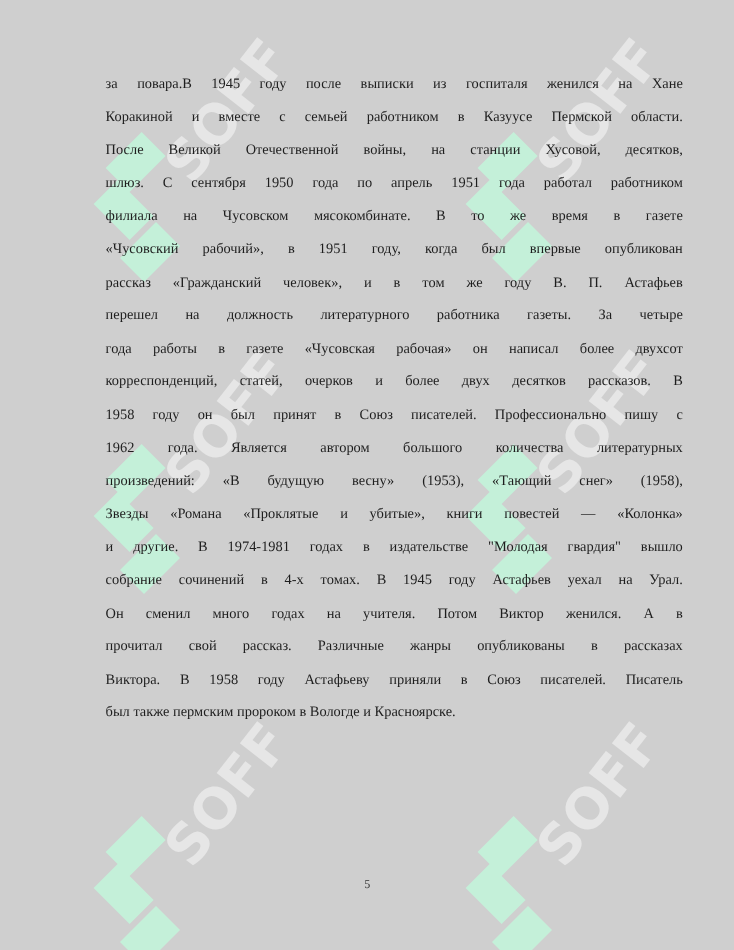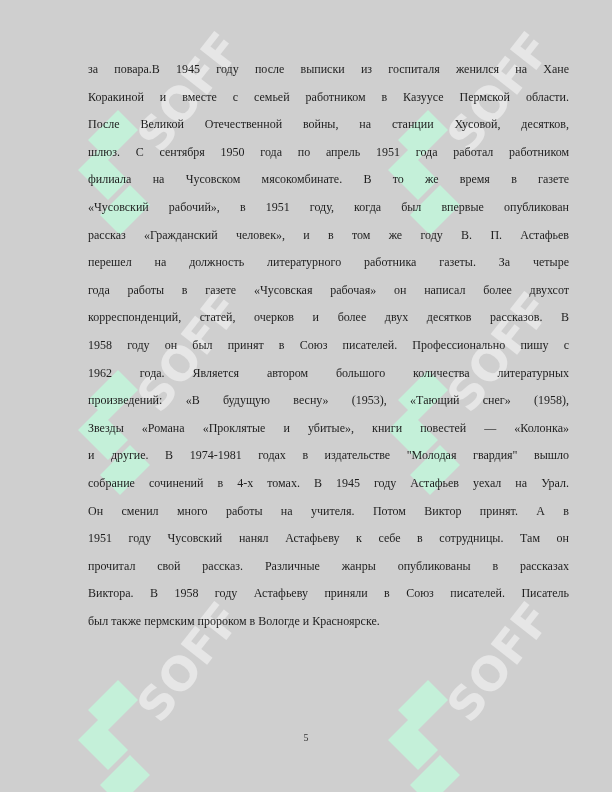--- a/index.html
+++ b/index.html
@@ -87,22 +87,21 @@
       <span class="line">рассказ «Гражданский человек», и в том же году В. П. Астафьев</span>
       <span class="line">перешел на должность литературного работника газеты. За четыре</span>
       <span class="line">года работы в газете «Чусовская рабочая» он написал более двухсот</span>
       <span class="line">корреспонденций, статей, очерков и более двух десятков рассказов. В</span>
       <span class="line">1958 году он был принят в Союз писателей. Профессионально пишу с</span>
       <span class="line">1962 года. Является автором большого количества литературных</span>
       <span class="line">произведений: «В будущую весну» (1953), «Тающий снег» (1958),</span>
       <span class="line">Звезды «Романа «Проклятые и убитые», книги повестей — «Колонка»</span>
       <span class="line">и другие. В 1974-1981 годах в издательстве "Молодая гвардия" вышло</span>
       <span class="line">собрание сочинений в 4-х томах. В 1945 году Астафьев уехал на Урал.</span>
-      <span class="line">Он сменил много работы на учителя. Потом Виктор принят. А в</span>
-      <span class="line">1951 году Чусовский нанял Астафьеву к себе в сотрудницы. Там он</span>
+      <span class="line">Он сменил много годах на учителя. Потом Виктор женился. А в</span>
       <span class="line">прочитал свой рассказ. Различные жанры опубликованы в рассказах</span>
       <span class="line">Виктора. В 1958 году Астафьеву приняли в Союз писателей. Писатель</span>
       <span class="line last">был также пермским пророком в Вологде и Красноярске.</span>
     </p>
   </div>
 
   <div class="page-number">5</div>
 </div>
 
 </body></html>

